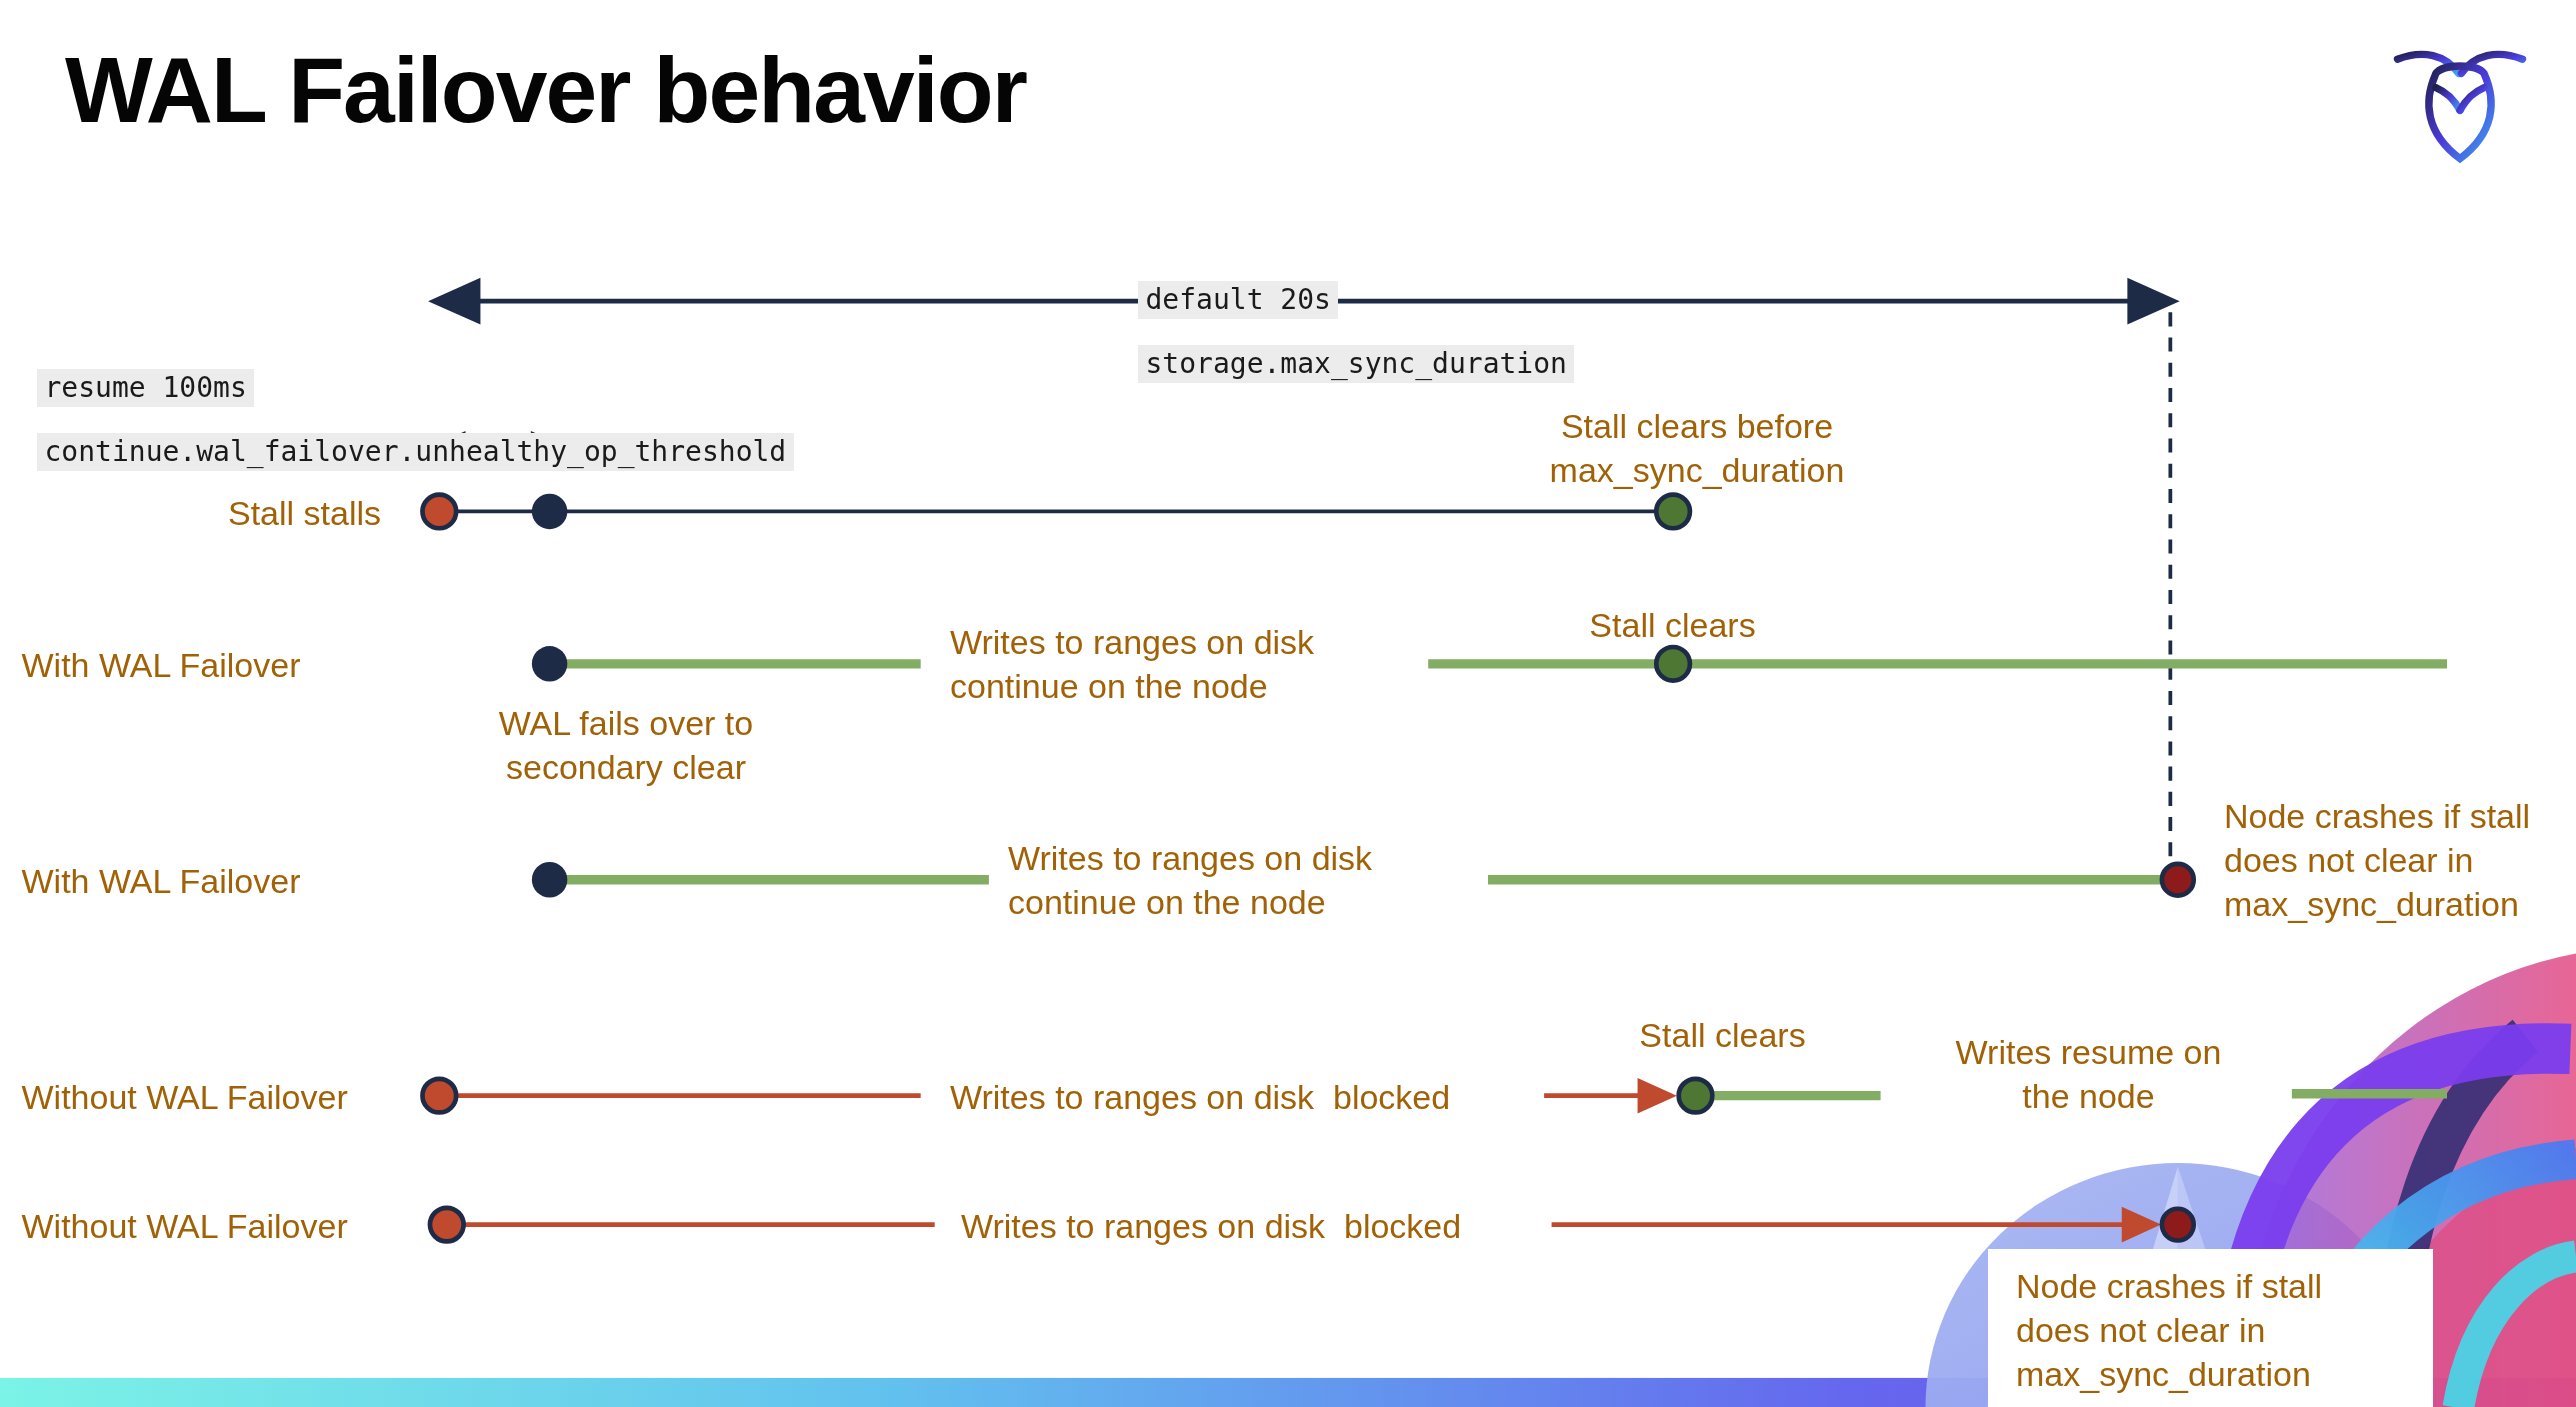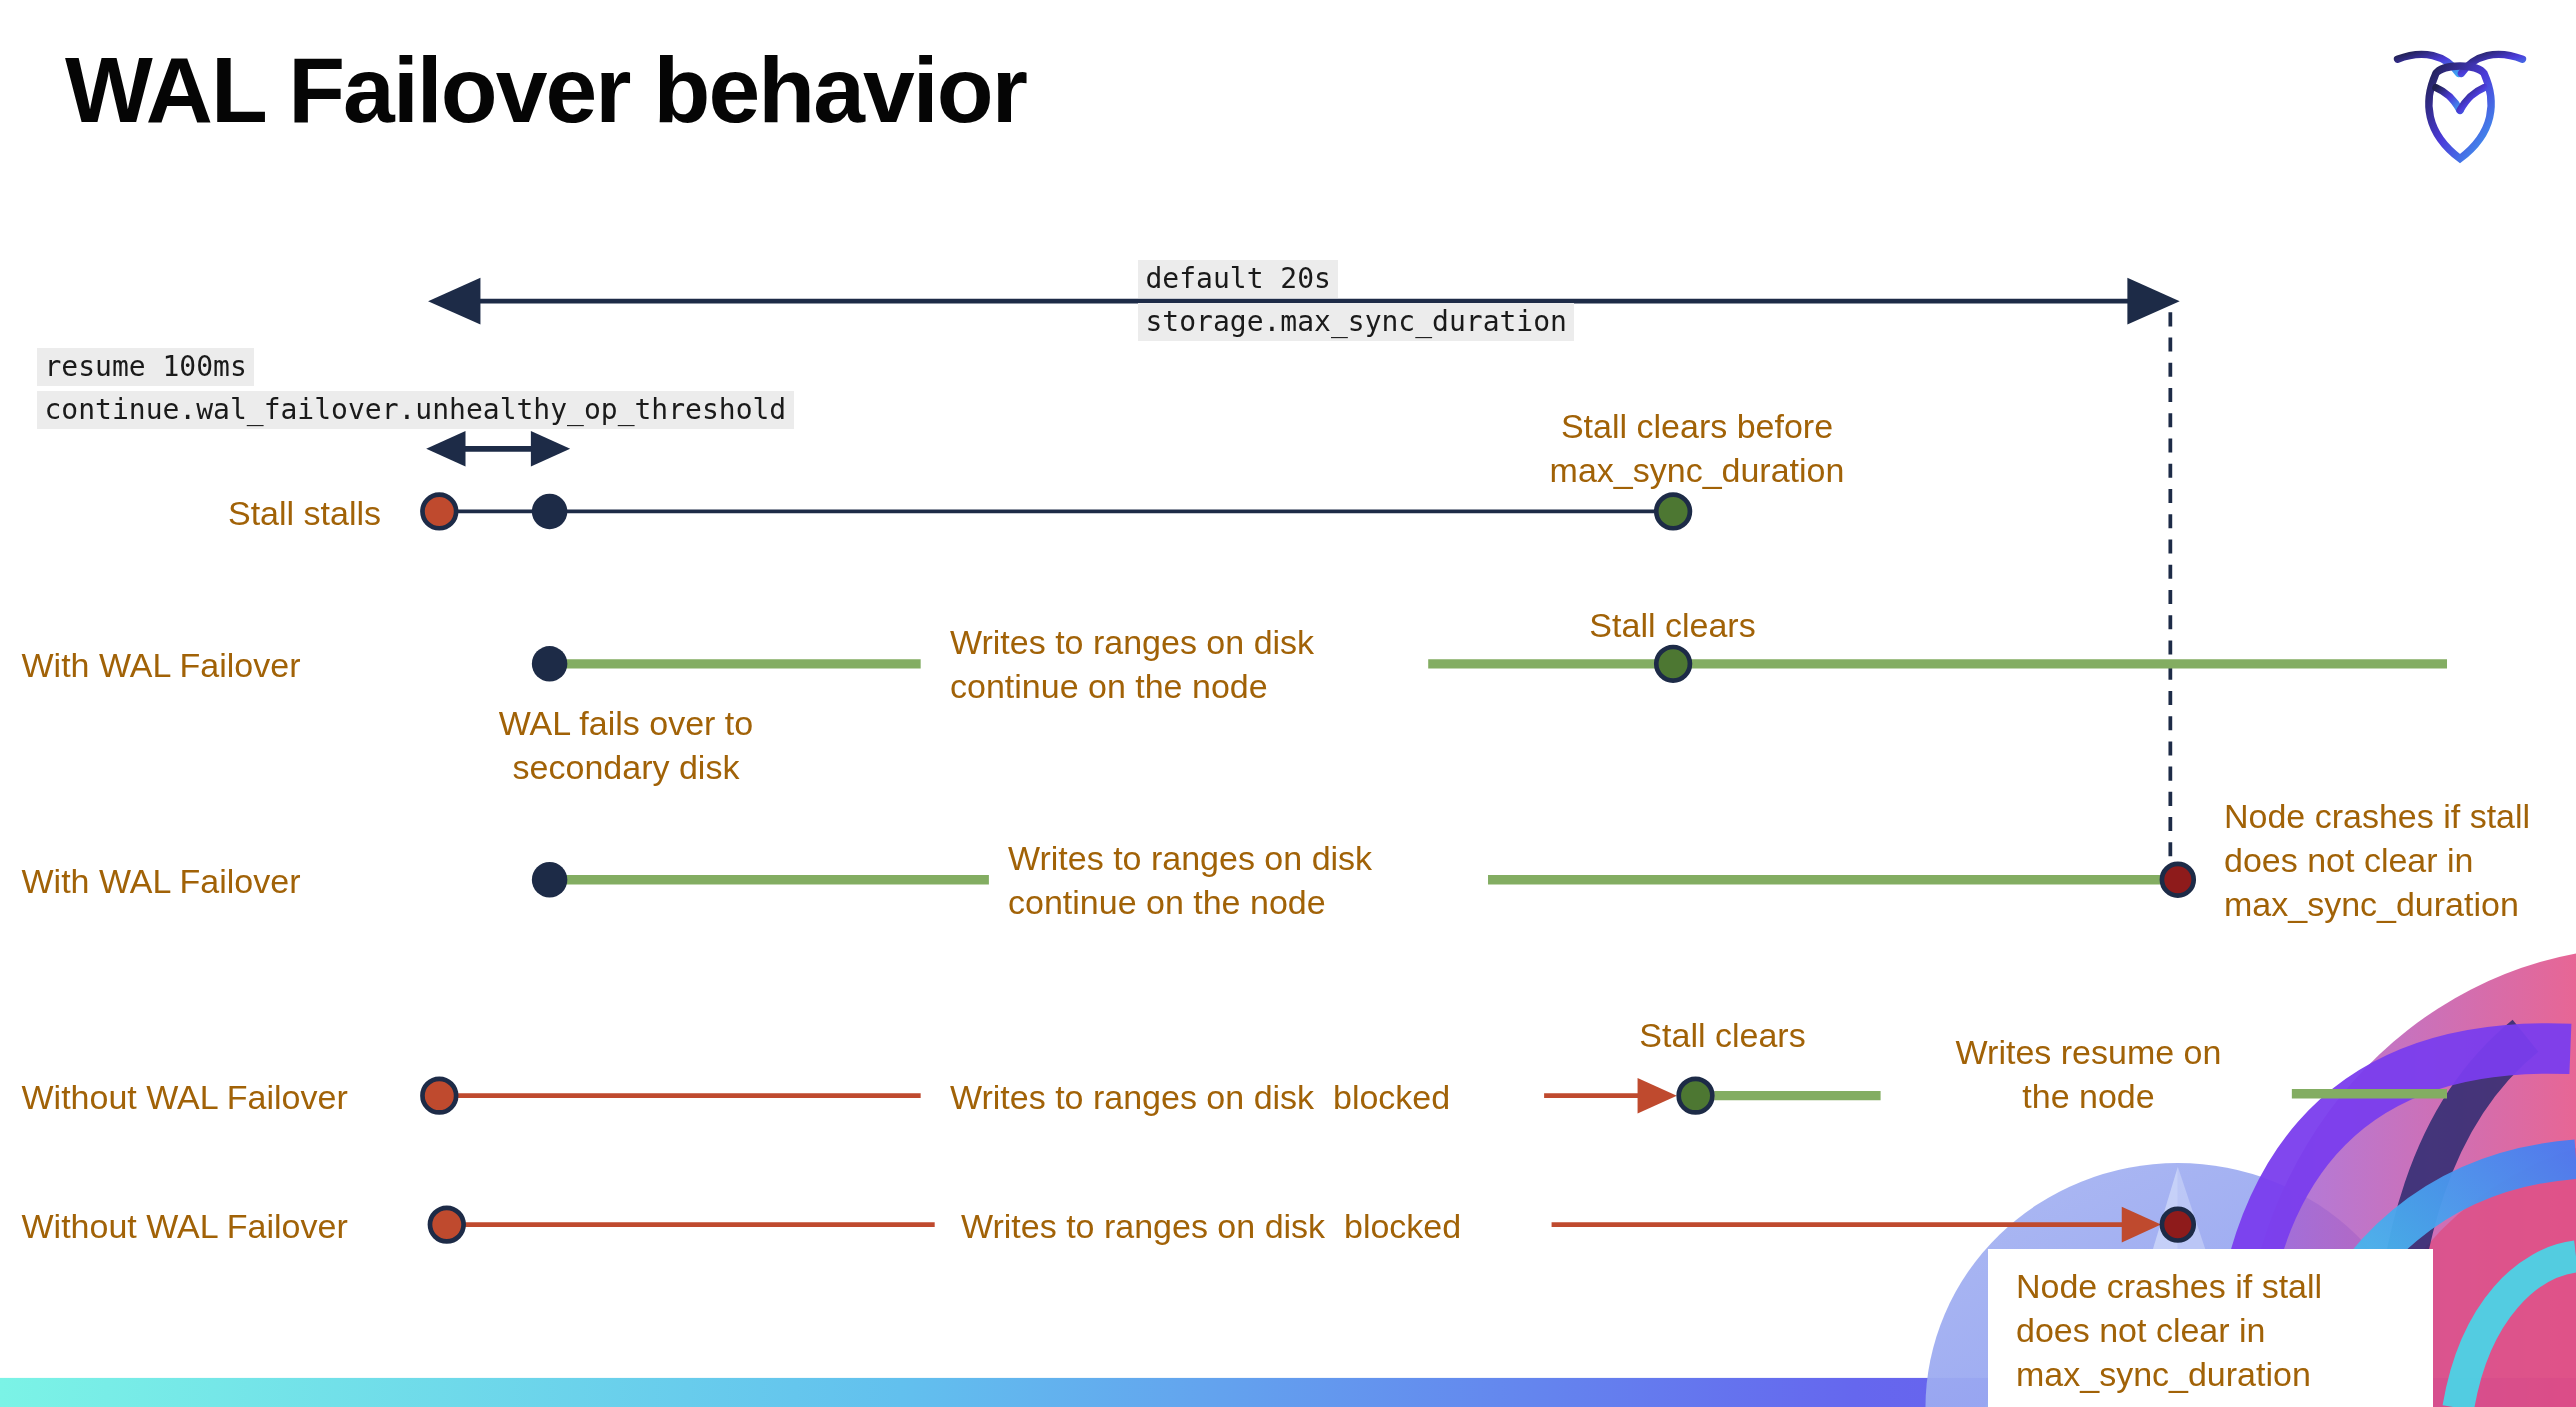--- a/index.html
+++ b/index.html
@@ -11,21 +11,21 @@
   .txt{position:absolute;font-size:34px;line-height:44px;color:#a16207;}
   .pre{white-space:pre-wrap;}
   .center{text-align:center;}
   .page-title{
     position:absolute;left:65px;top:39px;font-size:93px;line-height:103px;
     font-weight:800;letter-spacing:-1.9px;color:#050505;
   }
   .mono-label{position:absolute;display:flex;flex-direction:column;align-items:flex-start;gap:5.6px;z-index:3;}
   .mono-label span{
     display:inline-block;background:#ececec;color:#1a1a1a;
-    font-family:"DejaVu Sans Mono",monospace;font-size:28px;line-height:34px;padding:1.9px 7.5px;
+    font-family:"DejaVu Sans Mono",monospace;font-size:28px;line-height:34px;padding:1.9px 7.5px;margin-top:21px;
   }
   .note-box{
     position:absolute;left:1988px;top:1249px;width:445px;height:159px;background:#ffffff;z-index:2;
     box-sizing:border-box;padding:15px 9.3px 0 28px;
   }
   .z2{z-index:2;}
   svg{display:block;}
 </style>
 </head>
 <body>
@@ -156,21 +156,21 @@
   <div class="txt z2" style="left:21.5px;top:1075px">Without WAL Failover</div>
   <div class="txt z2" style="left:21.5px;top:1204px">Without WAL Failover</div>
 
   <div class="txt pre center z2" style="left:1510px;top:404px;width:374px">Stall clears before
 max_sync_duration</div>
 
   <div class="txt pre z2" style="left:950px;top:620px;width:430px">Writes to ranges on disk
 continue on the node</div>
   <div class="txt center z2" style="left:1579px;top:603px;width:187px">Stall clears</div>
   <div class="txt pre center z2" style="left:439px;top:701px;width:374px">WAL fails over to
-secondary disk</div>
+secondary clear</div>
 
   <div class="txt pre z2" style="left:1008px;top:836px;width:430px">Writes to ranges on disk
 continue on the node</div>
   <div class="txt pre z2" style="left:2224px;top:794px;width:346px">Node crashes if stall
 does not clear in
 max_sync_duration</div>
 
   <div class="txt pre z2" style="left:950px;top:1075px;width:598px">Writes to ranges on disk  blocked</div>
   <div class="txt center z2" style="left:1629px;top:1013px;width:187px">Stall clears</div>
   <div class="txt pre center z2" style="left:1939px;top:1030px;width:299px">Writes resume on

